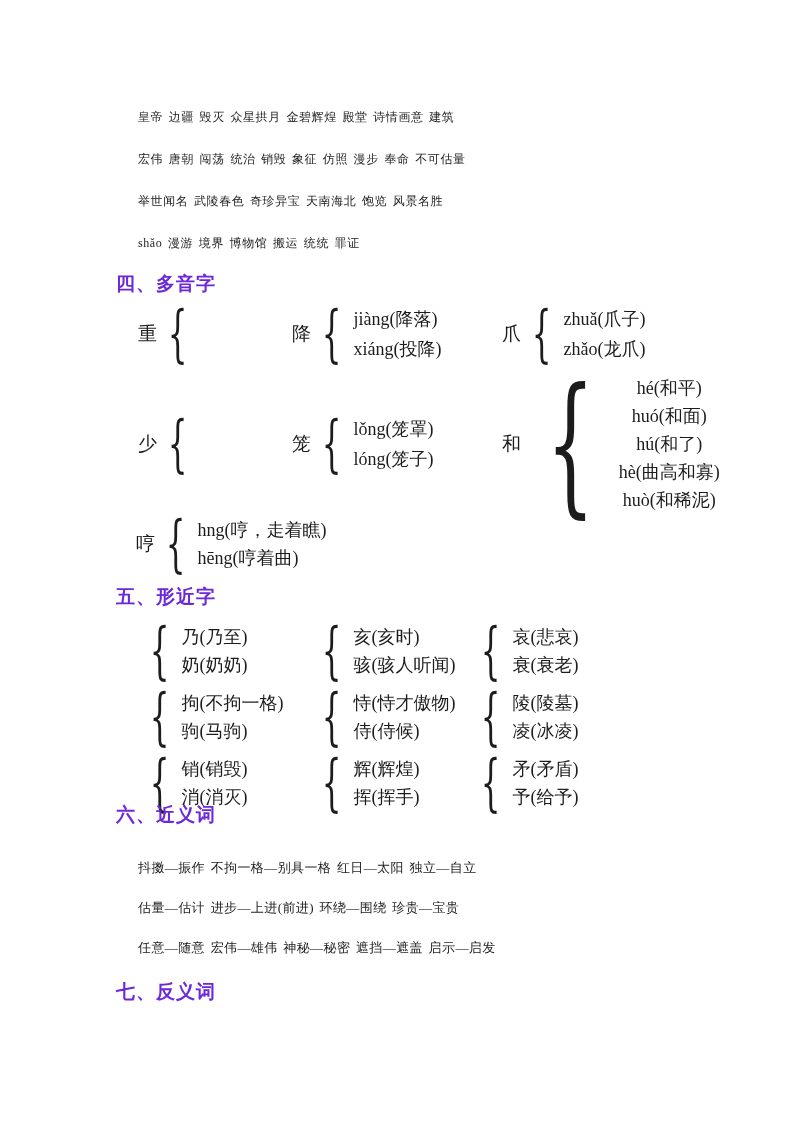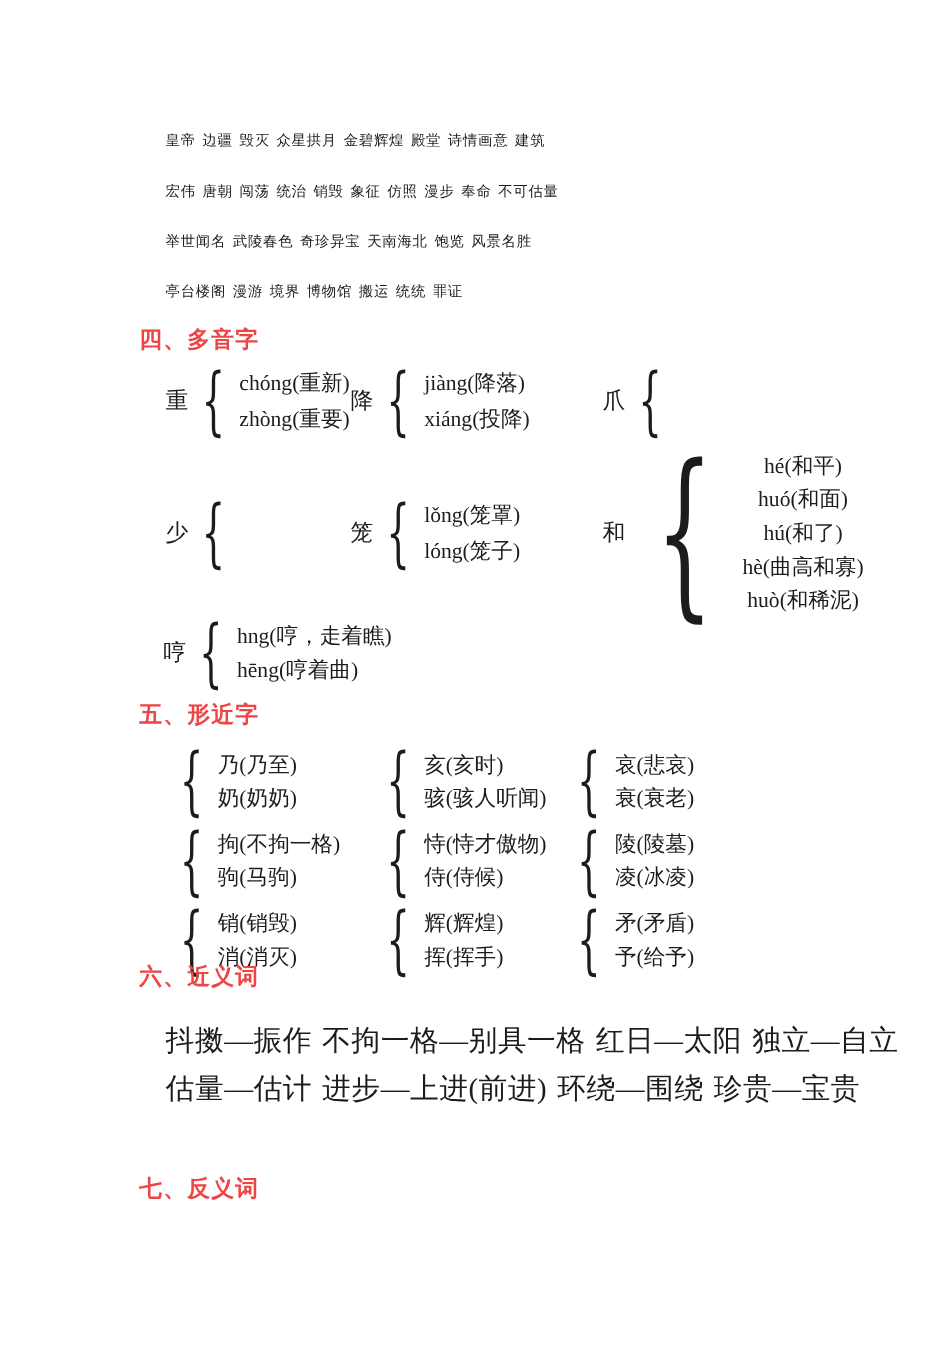--- a/index.html
+++ b/index.html
@@ -4,27 +4,27 @@
 <style>
   html,body{margin:0;padding:0;}
   body{
     width:793px;height:1122px;background:#ffffff;position:relative;
     font-family:"Liberation Serif","DejaVu Serif",serif;color:#1c1c1c;
     overflow:hidden;
   }
   .heading{
     position:absolute;left:116px;margin:0;
     font-family:"Liberation Sans","DejaVu Sans",sans-serif;
-    font-weight:bold;font-size:19px;line-height:24px;color:#ef4444;
+    font-weight:bold;font-size:19px;line-height:24px;color:#6d28d9;
     letter-spacing:1px;
   }
   .word-list{position:absolute;left:138px;top:102px;}
   .word-list p{margin:0 0 12px;font-size:12px;line-height:30px;letter-spacing:0.6px;word-spacing:2px;}
   .syn{position:absolute;left:138px;top:853px;}
-  .syn p{margin:0 0 10px;font-size:24px;line-height:30px;letter-spacing:0.4px;word-spacing:2px;}
+  .syn p{margin:0 0 10px;font-size:13px;line-height:30px;letter-spacing:0.4px;word-spacing:2px;}
 
   .poly-row{position:absolute;left:138px;display:grid;grid-template-columns:154px 210px auto;align-items:center;}
   .row-1{top:303px;}
   .row-2{top:368px;}
   .row-3{top:513px;left:136px;}
   .pair-row{position:absolute;left:140px;display:grid;grid-template-columns:172px 159px auto;align-items:center;}
   .prow-1{top:620px;}
   .prow-2{top:686px;}
   .prow-3{top:752px;}
 
@@ -41,45 +41,45 @@
   .b2{font-size:62px;}
   .b5{font-size:152px;margin-right:-2px;}
 </style>
 </head>
 <body>
 
 <div class="word-list">
   <p>皇帝 边疆 毁灭 众星拱月 金碧辉煌 殿堂 诗情画意 建筑</p>
   <p>宏伟 唐朝 闯荡 统治 销毁 象征 仿照 漫步 奉命 不可估量</p>
   <p>举世闻名 武陵春色 奇珍异宝 天南海北 饱览 风景名胜</p>
-  <p>亭台楼阁 漫游 境界 博物馆 搬运 统统 罪证</p>
+  <p>shǎo 漫游 境界 博物馆 搬运 统统 罪证</p>
 </div>
 
 <h2 class="heading" style="top:272px;">四、多音字</h2>
 
 <div class="poly-row row-1">
   <div class="group">
     <span class="gchar">重</span>
     <span class="brace b2">{</span>
-    <div class="entries">
-      <div>chóng(重新)</div>
-      <div>zhòng(重要)</div>
-    </div>
   </div>
   <div class="group">
     <span class="gchar">降</span>
     <span class="brace b2">{</span>
     <div class="entries">
       <div>jiàng(降落)</div>
       <div>xiáng(投降)</div>
     </div>
   </div>
   <div class="group">
     <span class="gchar">爪</span>
     <span class="brace b2">{</span>
+    <div class="entries">
+      <div>zhuǎ(爪子)</div>
+      <div>zhǎo(龙爪)</div>
+    </div>
   </div>
 </div>
 
 <div class="poly-row row-2">
   <div class="group">
     <span class="gchar">少</span>
     <span class="brace b2">{</span>
   </div>
   <div class="group">
     <span class="gchar">笼</span>
@@ -184,15 +184,16 @@
       <div>矛(矛盾)</div>
       <div>予(给予)</div>
     </div>
   </div>
 </div>
 
 <h2 class="heading" style="top:803px;">六、近义词</h2>
 <div class="syn">
   <p>抖擞—振作 不拘一格—别具一格 红日—太阳 独立—自立</p>
   <p>估量—估计 进步—上进(前进) 环绕—围绕 珍贵—宝贵</p>
+  <p>任意—随意 宏伟—雄伟 神秘—秘密 遮挡—遮盖 启示—启发</p>
 </div>
 
 <h2 class="heading" style="top:980px;">七、反义词</h2>
 
 </body></html>

